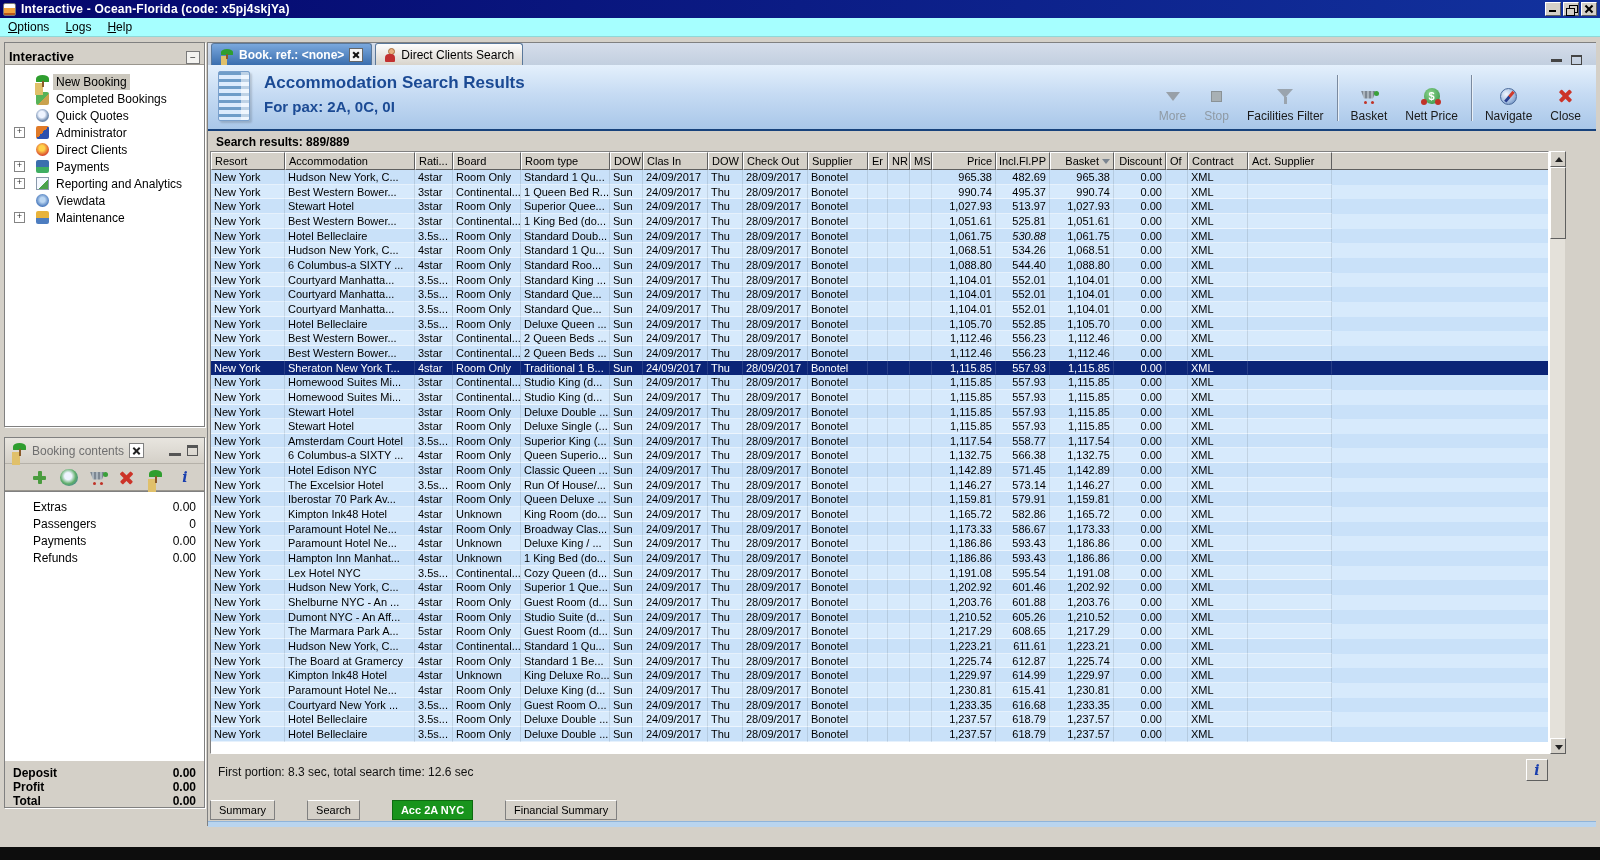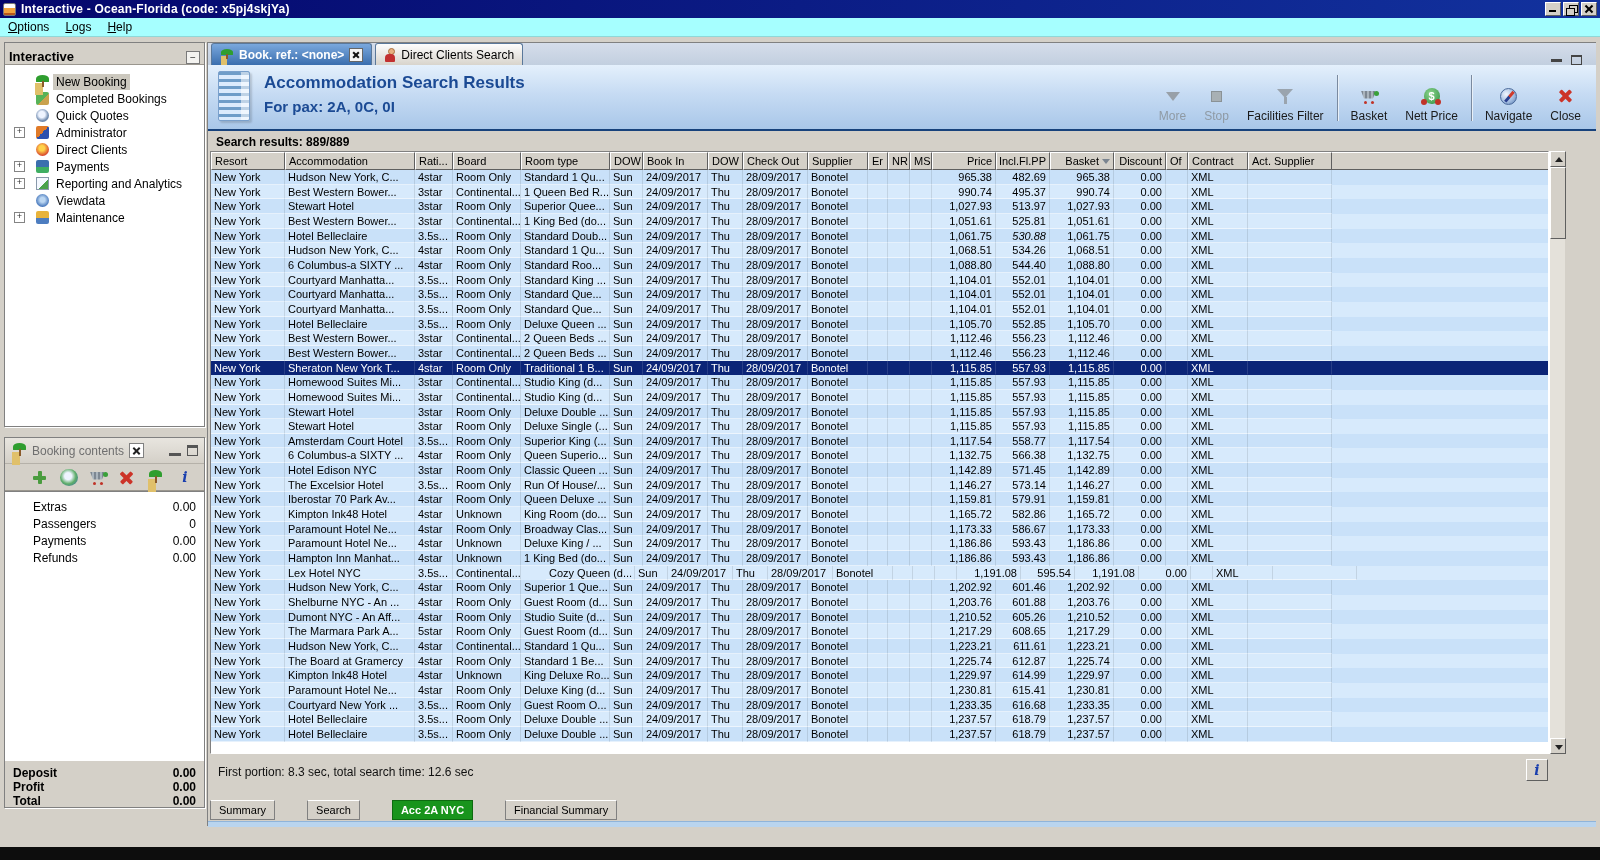--- a/index.html
+++ b/index.html
@@ -403,21 +403,21 @@
           <div class="th" style="width: 68px;">
             <span>Board</span>
           </div>
           <div class="th" style="width: 89px;">
             <span>Room type</span>
           </div>
           <div class="th" style="width: 33px;">
             <span>DOW</span>
           </div>
           <div class="th" style="width: 65px;">
-            <span>Book In</span>
+            <span>Clas In</span>
           </div>
           <div class="th" style="width: 35px;">
             <span>DOW</span>
           </div>
           <div class="th" style="width: 65px;">
             <span>Check Out</span>
           </div>
           <div class="th" style="width: 60px;">
             <span>Supplier</span>
           </div>
@@ -1047,21 +1047,21 @@
             <div class="td r" style="width: 52px;">0.00</div>
             <div class="td" style="width: 22px;"></div>
             <div class="td" style="width: 60px;">XML</div>
             <div class="td" style="width: 84px;"></div>
           </div>
           <div class="tr odd">
             <div class="td" style="width: 74px;">New York</div>
             <div class="td" style="width: 130px;">Lex Hotel NYC</div>
             <div class="td" style="width: 38px;">3.5s...</div>
             <div class="td" style="width: 68px;">Continental...</div>
-            <div class="td" style="width: 89px; margin-left: 25px;">Cozy Queen (d...</div>
+            <div class="td" style="width: 89px;">Cozy Queen (d...</div>
             <div class="td" style="width: 33px;">Sun</div>
             <div class="td" style="width: 65px;">24/09/2017</div>
             <div class="td" style="width: 35px;">Thu</div>
             <div class="td" style="width: 65px;">28/09/2017</div>
             <div class="td" style="width: 60px;">Bonotel</div>
             <div class="td" style="width: 20px;"></div>
             <div class="td" style="width: 22px;"></div>
             <div class="td" style="width: 22px;"></div>
             <div class="td r" style="width: 64px;">1,191.08</div>
             <div class="td r" style="width: 54px;">595.54</div>

